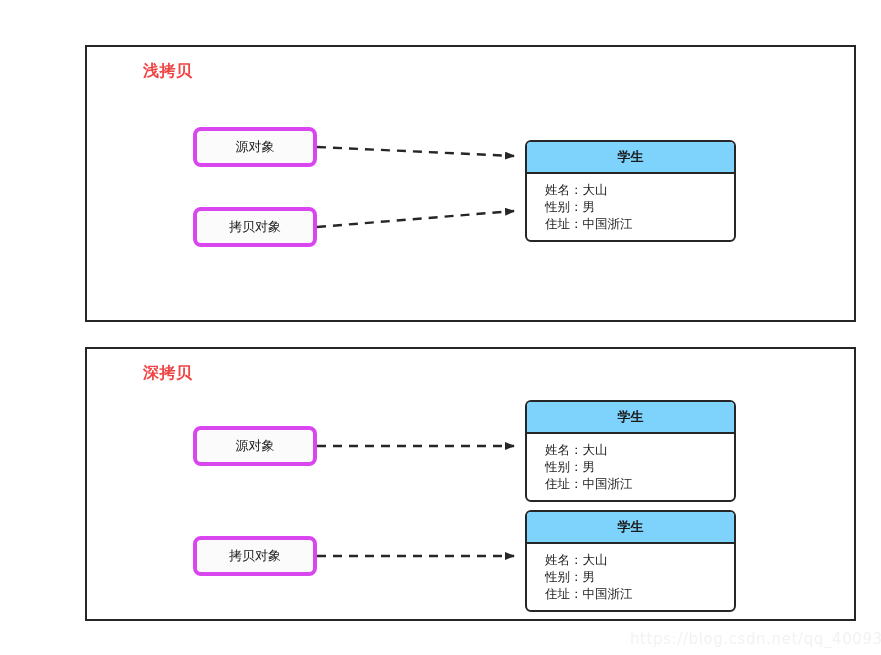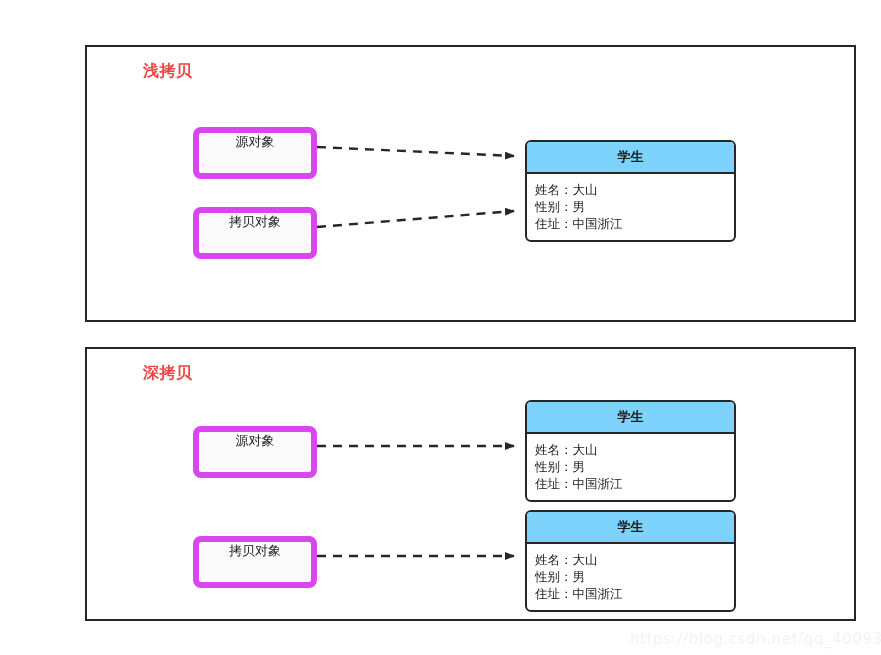--- a/index.html
+++ b/index.html
@@ -44,30 +44,30 @@
     font-size: 16px;
     font-weight: bold;
     color: #ef4444;
     letter-spacing: 0.5px;
     margin-left: 40px;
   }
   
   .obj-box {
     position: absolute;
     box-sizing: border-box;
-    border: 6px solid #d946ef;
+    border: 4px solid #d946ef;
     border-radius: 8px;
     background: #fbfbfb;
     display: flex;
-    align-items: flex-start;
+    align-items: center;
     justify-content: center;
     font-size: 13px;
     color: #1b1b1b;
     width: 124px;
-    height: 52px;
+    height: 40px;
   }
   
   .cls-box {
     position: absolute;
     box-sizing: border-box;
     border: 2px solid #262626;
     border-radius: 6px;
     background: #ffffff;
     width: 211px;
     overflow: hidden;
@@ -78,21 +78,21 @@
     align-items: center;
     justify-content: center;
     font-size: 13px;
     font-weight: bold;
     color: #1b1b1b;
     border-bottom: 2px solid #262626;
     background: #7dd3fc;
     box-sizing: border-box;
   }
   .cls-body {
-    padding: 7px 0 8px 8px;
+    padding: 7px 0 8px 18px;
     box-sizing: border-box;
   }
   .cls-field {
     font-size: 12.5px;
     line-height: 17px;
     color: #1b1b1b;
     white-space: nowrap;
   }
   
   .arrow-layer {

